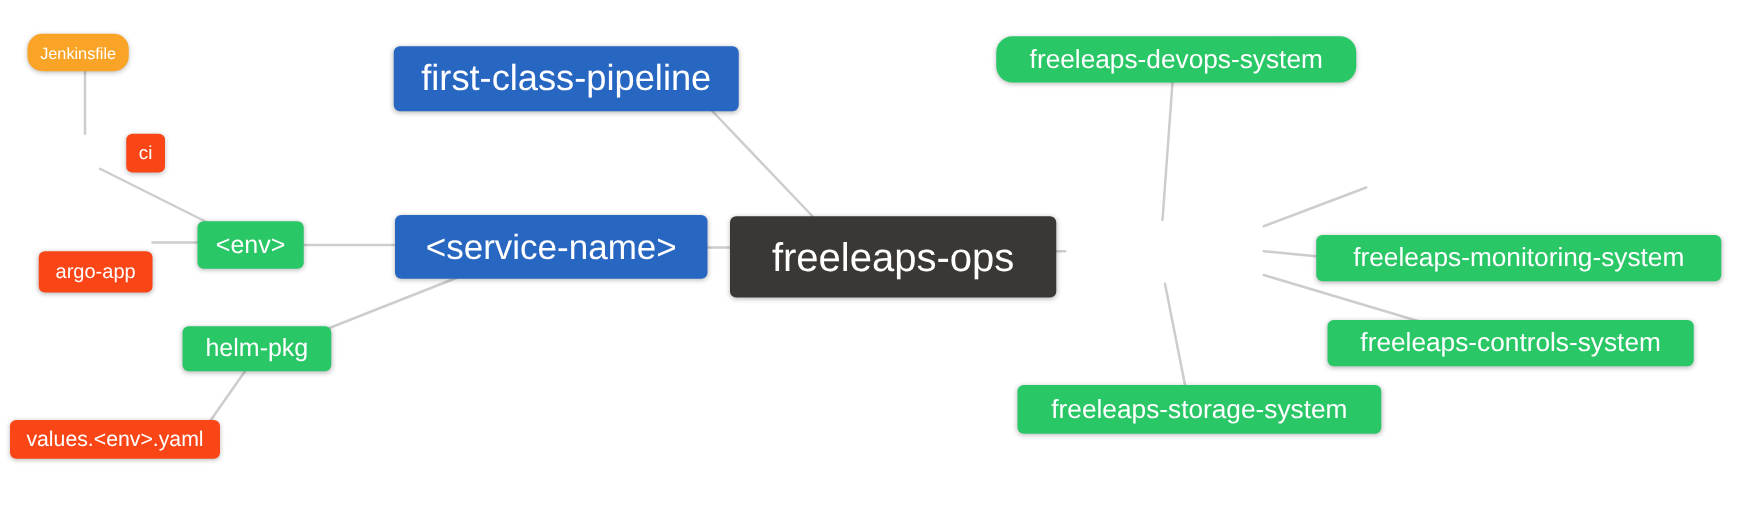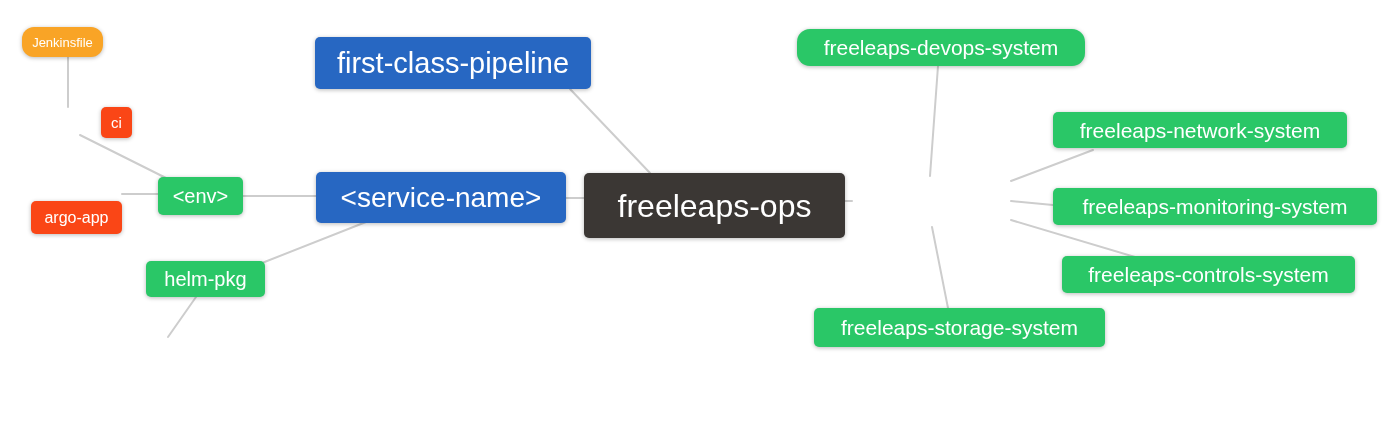--- a/index.html
+++ b/index.html
@@ -60,18 +60,18 @@
     </svg>
 
 <div class="node" style="left: 22px; top: 27px; width: 81px; height: 30px; background: rgb(249, 164, 38); color: rgb(255, 255, 255); font-size: 13px; border-radius: 12px;">Jenkinsfile</div>
     <div class="node" style="left: 53px; top: 107px; width: 31px; height: 31px; background: rgb(250, 70, 22); color: rgb(255, 255, 255); font-size: 15px; margin-left: 48px;">ci</div>
     <div class="node" style="left: 31px; top: 189px; width: 91px; height: 33px; background: rgb(250, 70, 22); color: rgb(255, 255, 255); font-size: 16px; margin-top: 12px;">argo-app</div>
     <div class="node" style="left: 158px; top: 177px; width: 85px; height: 38px; background: rgb(42, 199, 103); color: rgb(255, 255, 255); font-size: 20px;">&lt;env&gt;</div>
     <div class="node" style="left: 315px; top: 37px; width: 276px; height: 52px; background: rgb(39, 103, 194); color: rgb(255, 255, 255); font-size: 29px;">first-class-pipeline</div>
     <div class="node" style="left: 316px; top: 172px; width: 250px; height: 51px; background: rgb(39, 103, 194); color: rgb(255, 255, 255); font-size: 28px;">&lt;service-name&gt;</div>
     <div class="node" style="left: 584px; top: 173px; width: 261px; height: 65px; background: rgb(59, 55, 52); color: rgb(255, 255, 255); font-size: 32px;">freeleaps-ops</div>
     <div class="node" style="left: 797px; top: 29px; width: 288px; height: 37px; background: rgb(42, 199, 103); color: rgb(255, 255, 255); font-size: 21px; border-radius: 13px;">freeleaps-devops-system</div>
-    <div class="node" style="left: 1053px; top: 112px; width: 294px; height: 36px; background: rgb(42, 199, 103); color: rgb(255, 255, 255); font-size: 21px;">freeleaps-network-system</div>
     <div class="node" style="left: 1053px; top: 188px; width: 324px; height: 37px; background: rgb(42, 199, 103); color: rgb(255, 255, 255); font-size: 21px;">freeleaps-monitoring-system</div>
     <div class="node" style="left: 1062px; top: 256px; width: 293px; height: 37px; background: rgb(42, 199, 103); color: rgb(255, 255, 255); font-size: 21px;">freeleaps-controls-system</div>
     <div class="node" style="left: 814px; top: 308px; width: 291px; height: 39px; background: rgb(42, 199, 103); color: rgb(255, 255, 255); font-size: 21px;">freeleaps-storage-system</div>
     <div class="node" style="left: 146px; top: 261px; width: 119px; height: 36px; background: rgb(42, 199, 103); color: rgb(255, 255, 255); font-size: 20px;">helm-pkg</div>
+    <div class="node" style="left: 8px; top: 336px; width: 168px; height: 31px; background: rgb(250, 70, 22); color: rgb(255, 255, 255); font-size: 17px;">values.&lt;env&gt;.yaml</div>
   </div>
 
 </body></html>

